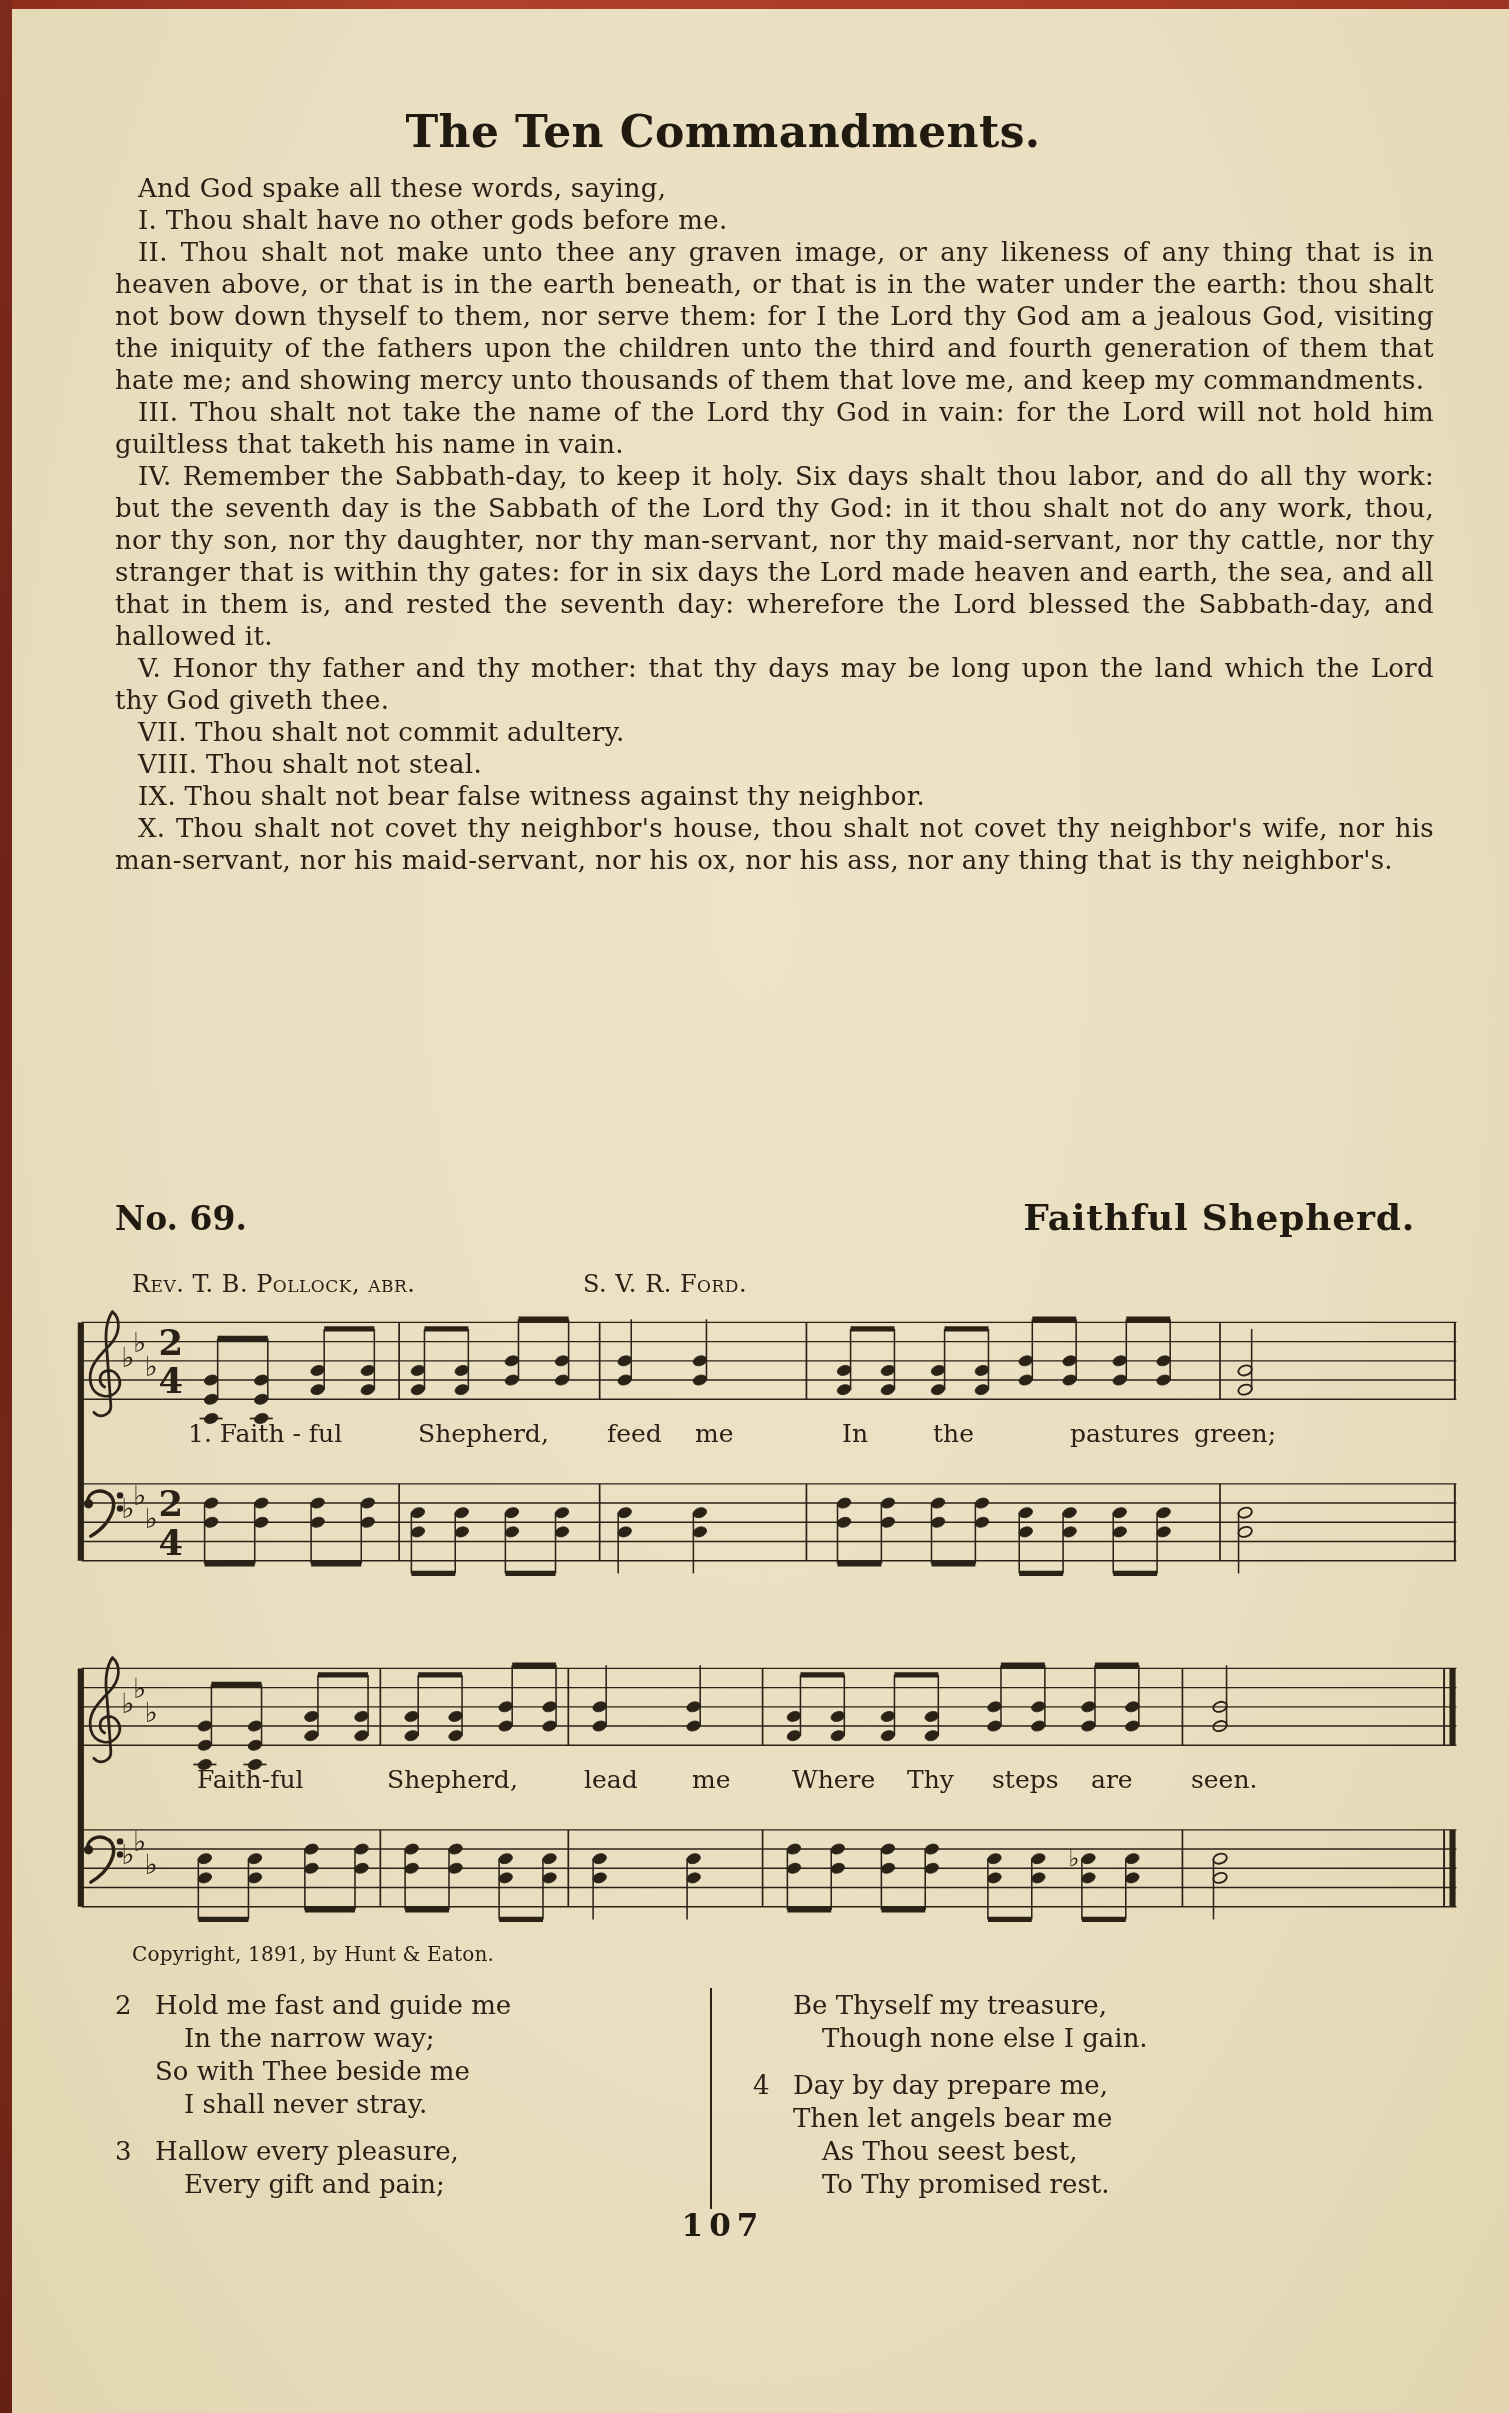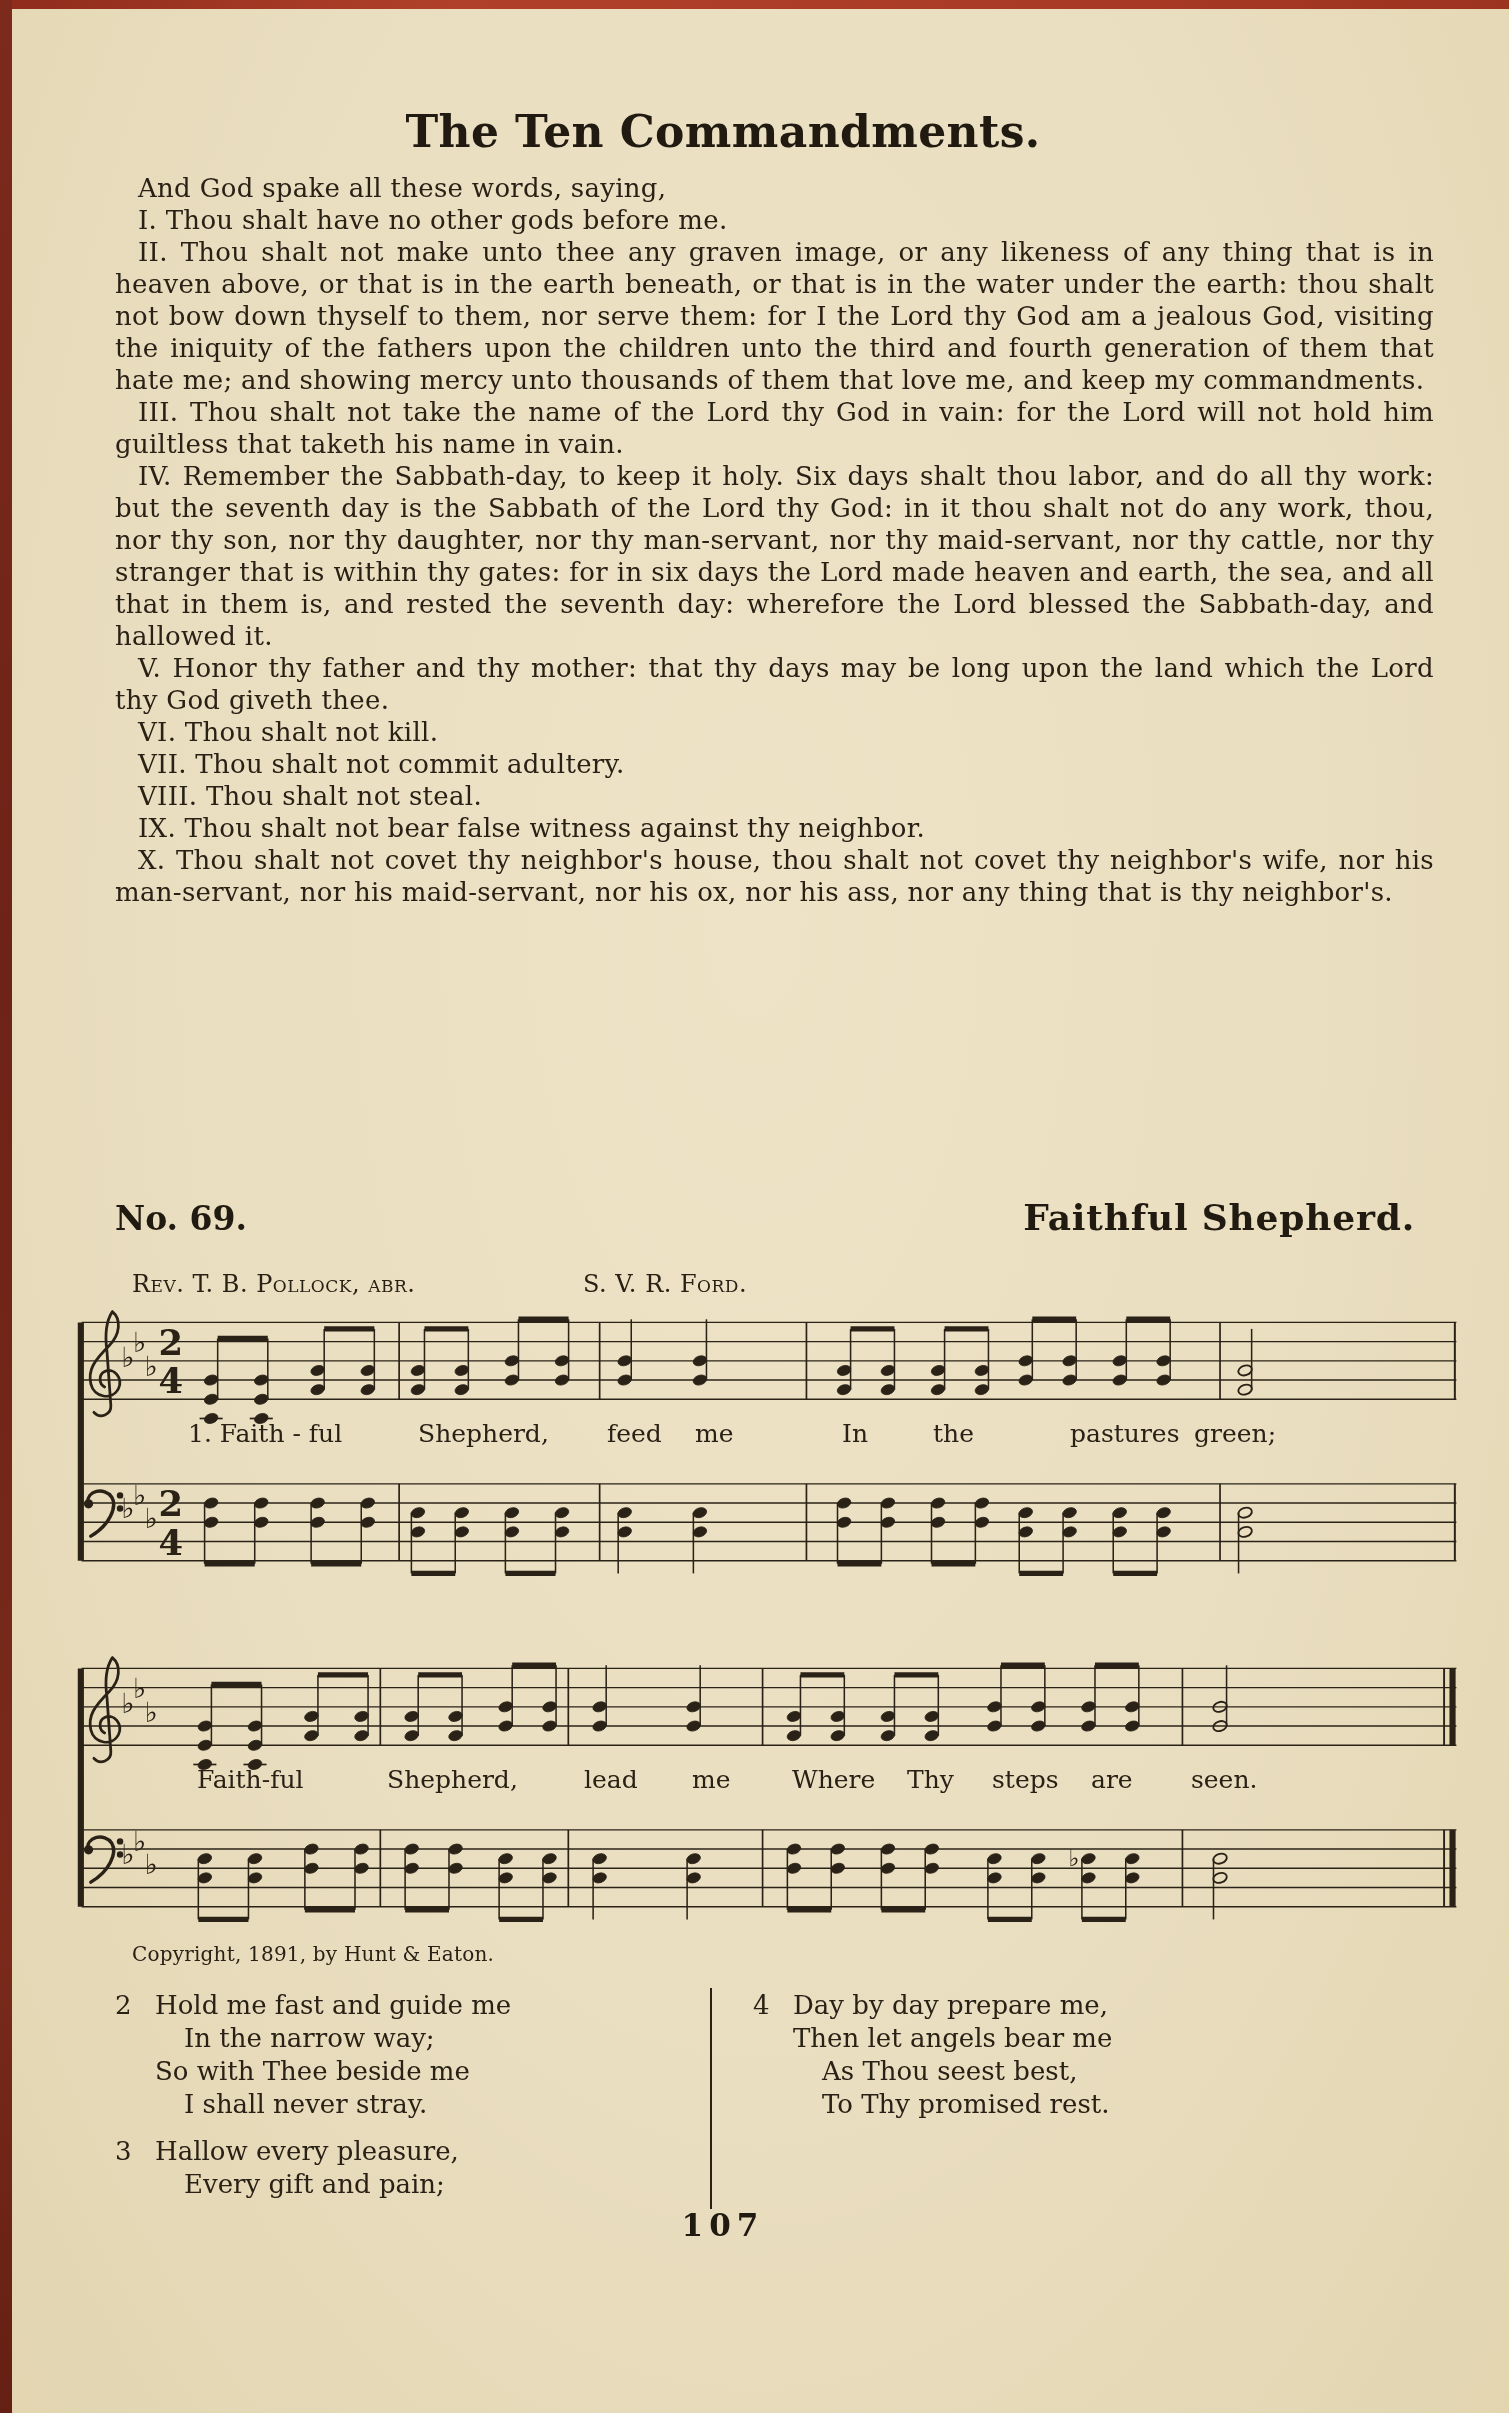--- a/index.html
+++ b/index.html
@@ -45,21 +45,20 @@
 
   <h1 class="title">The Ten Commandments.</h1>
 
   <div class="commandments">
       <p>And God spake all these words, saying,</p>
       <p>I. Thou shalt have no other gods before me.</p>
       <p>II. Thou shalt not make unto thee any graven image, or any likeness of any thing that is in heaven above, or that is in the earth beneath, or that is in the water under the earth: thou shalt not bow down thyself to them, nor serve them: for I the Lord thy God am a jealous God, visiting the iniquity of the fathers upon the children unto the third and fourth generation of them that hate me; and showing mercy unto thousands of them that love me, and keep my commandments.</p>
       <p>III. Thou shalt not take the name of the Lord thy God in vain: for the Lord will not hold him guiltless that taketh his name in vain.</p>
       <p>IV. Remember the Sabbath-day, to keep it holy. Six days shalt thou labor, and do all thy work: but the seventh day is the Sabbath of the Lord thy God: in it thou shalt not do any work, thou, nor thy son, nor thy daughter, nor thy man-servant, nor thy maid-servant, nor thy cattle, nor thy stranger that is within thy gates: for in six days the Lord made heaven and earth, the sea, and all that in them is, and rested the seventh day: wherefore the Lord blessed the Sabbath-day, and hallowed it.</p>
       <p>V. Honor thy father and thy mother: that thy days may be long upon the land which the Lord thy God giveth thee.</p>
-      <p>VI. Thou shalt not kill.</p>
       <p>VII. Thou shalt not commit adultery.</p>
       <p>VIII. Thou shalt not steal.</p>
       <p>IX. Thou shalt not bear false witness against thy neighbor.</p>
       <p>X. Thou shalt not covet thy neighbor's house, thou shalt not covet thy neighbor's wife, nor his man-servant, nor his maid-servant, nor his ox, nor his ass, nor any thing that is thy neighbor's.</p>
     </div>
 
   <div class="hymn-no">No. 69.</div>
   <div class="hymn-title">Faithful Shepherd.</div>
   <div class="attr attr-left">Rev. T. B. Pollock, abr.</div>
   <div class="attr attr-right">S. V. R. Ford.</div>
@@ -436,20 +435,24 @@
       </div>
       <div class="verse">
         <span class="vnum">3</span>
         <div class="vline">Hallow every pleasure,</div>
         <div class="vline ind">Every gift and pain;</div>
       </div>
     </div>
   <div class="divider"></div>
   <div id="versesR" class="verses">
       <div class="verse">
+        <div class="vline">Be Thyself my treasure,</div>
+        <div class="vline ind">Though none else I gain.</div>
+      </div>
+      <div class="verse">
         <span class="vnum">4</span>
         <div class="vline">Day by day prepare me,</div>
         <div class="vline">Then let angels bear me</div>
         <div class="vline ind">As Thou seest best,</div>
         <div class="vline ind">To Thy promised rest.</div>
       </div>
     </div>
 
   <div class="pageno">107</div>
 <div class="lyric-line">

